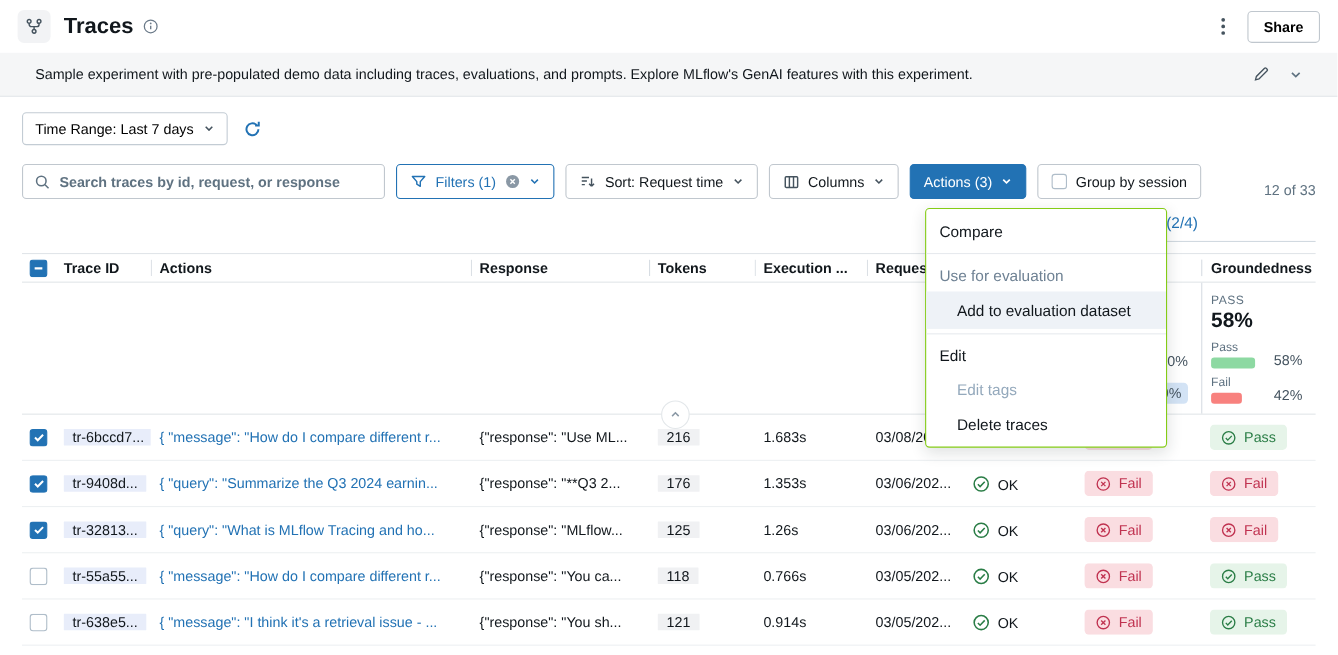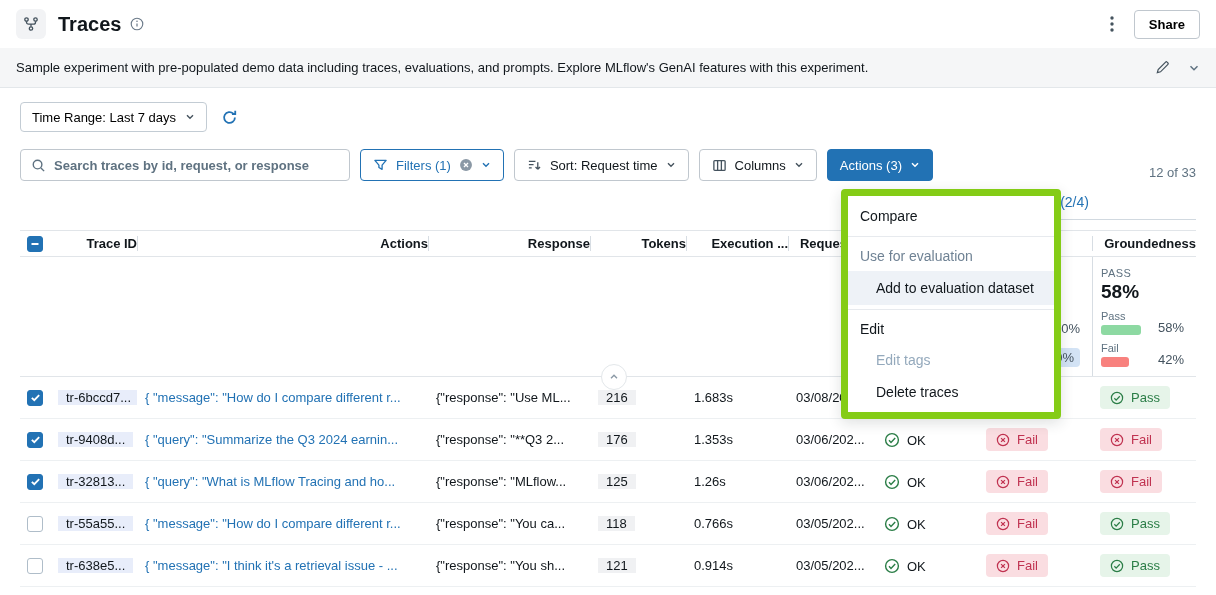--- a/index.html
+++ b/index.html
@@ -13,21 +13,21 @@
   
   .hdr { height:48px; display:flex; align-items:center; padding:0 16px; }
   .app-icon { width:30px; height:30px; background:#F2F3F5; border-radius:6px; display:flex; align-items:center; justify-content:center; }
   .page-title { font-size:20px; font-weight:700; margin-left:12px; }
   .info { margin-left:9px; }
   .spacer { flex:1; }
   .kebab { width:28px; height:28px; display:flex; align-items:center; justify-content:center; cursor:pointer; }
   .share-btn { border:1px solid #C0C7CE; border-radius:4px; background:#fff; padding:6px 14px; font-size:13px; font-weight:600; margin-left:8px; cursor:pointer; }
 
   
-  .banner { height:40px; background:#F5F6F7; border-bottom:1px solid #E3E7EA; display:flex; align-items:center; padding:0 16px; }
+  .banner { height:40px; background:#F5F6F7; border-bottom:1px solid #E3E7EA; display:flex; align-items:center; padding:0 32px; }
   .banner-text { flex:1; font-size:13px; }
   .banner-ic { margin-left:18px; cursor:pointer; }
 
   
   .trow-bar { margin:14px 20px 0; display:flex; align-items:center; gap:14px; height:30px; }
   .tr-btn { height:30px; border:1px solid #C3CCD4; border-radius:4px; background:#fff; display:flex; align-items:center; gap:9px; padding:0 11px; font-size:13px; cursor:pointer; }
 
   
   .toolbar { margin:17px 20px 0; display:flex; align-items:center; gap:10px; height:32px; }
   .search-box { width:330px; height:32px; border:1px solid #C0C7CE; border-radius:4px; display:flex; align-items:center; padding:0 10px; gap:8px; background:#fff; }
@@ -40,21 +40,21 @@
   .count { margin-left:auto; color:#5F7281; font-size:13px; padding-top:14px; }
 
   
   .assess-label { position:absolute; left:966px; top:194px; width:230px; padding-bottom:9px;
     border-bottom:1px solid #D1D9E0; font-size:14px; font-weight:700; z-index:1; }
   .assess-label .frac { color:#2272B4; font-weight:400; }
 
   
   .table { margin:49px 20px 0; }
   .grid { display:grid; grid-template-columns:30px 87px 291px 162px 96px 102px 82px 96px 126px 104px; }
-  .thead { border-top:1px solid #E1E5E9; border-bottom:1px solid #E1E5E9; height:27px; align-items:center; font-weight:700;text-align:right; }
+  .thead { border-top:1px solid #E1E5E9; border-bottom:1px solid #E1E5E9; height:27px; align-items:center; font-weight:700; }
   .thead .cell { position:relative; padding-left:8px; white-space:nowrap; overflow:hidden; }
   .thead .cell.sep::before { content:""; position:absolute; left:0; top:50%; transform:translateY(-50%); width:1px; height:16px; background:#D7DDE3; }
   .thead .c-check { padding-left:7px; }
   .gcol { border-left:1px solid #D7DDE3; }
 
   .summary { height:120px; border-bottom:1px solid #E1E5E9; }
   .summary .cell { overflow:hidden; }
   .sum-g { padding:10px 12px 0 8px; }
   .sum-kicker { font-size:11px; color:#5F7281; letter-spacing:.4px; }
   .sum-big { font-size:19px; font-weight:700; margin-top:2px; }
@@ -79,21 +79,21 @@
   .req-link { color:#2272B4; cursor:pointer; }
   .tok-pill { background:#F0F1F3; border-radius:4px; padding:3px 8px; }
   .state-cell { display:flex; align-items:flex-end; gap:7px; padding-left:14px !important; }
   .state-cell .ic { color:#2A7D46; }
   .badge { display:inline-flex; align-items:center; gap:7px; border-radius:4px; padding:4px 10px; font-size:13px; }
   .badge.fail { background:#FADDE1; color:#C03250; }
   .badge.pass { background:#E6F4E9; color:#2A7D46; }
   .pad-assess { padding-left:20px !important; }
 
   
-  .menu { position:absolute; left:841px; top:189px; width:220px; background:#fff; border:7px solid #84cc16;
+  .menu { position:absolute; left:841px; top:189px; width:220px; background:#fff; border:1px solid #84cc16;
     border-radius:4px; box-shadow:0 4px 14px rgba(31,39,45,.14); padding:4px 0; z-index:20; font-size:14px; }
   .menu .item { display:flex; align-items:center; height:32px; padding:0 12px; cursor:pointer; }
   .menu .item.indent { padding-left:28px; }
   .menu .item.hover { background:#EEF2F7; height:34px; }
   .menu .group { display:flex; align-items:center; height:30px; padding:0 12px; color:#6F8294; }
   .menu .group.dark { color:#11171C; }
   .menu .item.disabled { color:#94A9BC; cursor:default; }
   .menu .div { height:1px; background:#E7EAEE; margin:4px 0; }
 </style>
 </head>
@@ -197,20 +197,24 @@
     <span>Columns</span>
     <svg width="10" height="10" viewBox="0 0 10 10">
         <path d="M2 3.3 L5 6.3 L8 3.3" fill="none" stroke="#45535E" stroke-width="1.4"></path>
       </svg>
   </button>
   <button class="tb-btn primary">
     <span>Actions (3)</span>
     <svg width="10" height="10" viewBox="0 0 10 10">
         <path d="M2 3.3 L5 6.3 L8 3.3" fill="none" stroke="#fff" stroke-width="1.5"></path>
       </svg>
+  </button>
+  <button class="tb-btn">
+    <span class="cb-sm"></span>
+    <span>Group by session</span>
   </button>
   <span class="count">12 of 33</span>
 </div>
 
 <div class="assess-label">
   <span>Assessments </span><span class="frac">(2/4)</span>
 </div>
 
 <div class="table">
 

